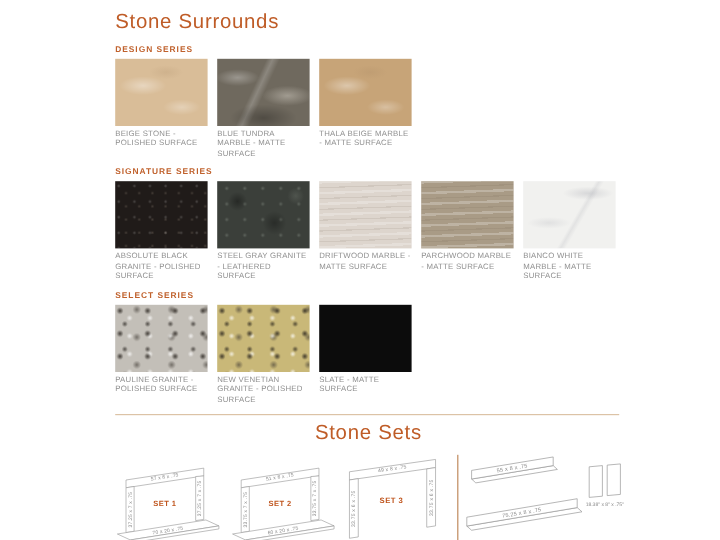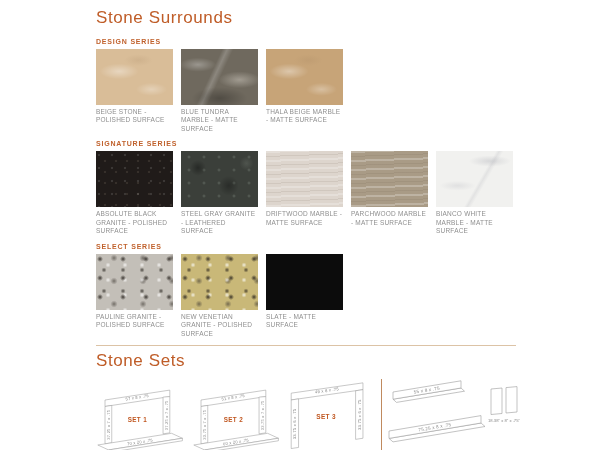--- a/index.html
+++ b/index.html
@@ -56,21 +56,21 @@
   .tex-granite::after{background-image:
     radial-gradient(circle 2.5px at 4px 5px, rgba(38,33,28,.85), transparent 3px),
     radial-gradient(circle 2px at 12px 11px, rgba(255,255,255,.75), transparent 2.6px),
     radial-gradient(circle 3px at 18px 4px, rgba(62,56,50,.60), transparent 3.6px),
     radial-gradient(circle 2px at 8px 16px, rgba(28,24,20,.70), transparent 2.6px),
     radial-gradient(circle 1.5px at 15px 8px, rgba(255,255,255,.55), transparent 2px);
     background-size:23px 19px,17px 15px,29px 23px,19px 21px,13px 11px;}
   .tex-none::after{background:none;}
 
   .hdivider{height:1px;background:#dcc3a6;border:none;margin:6px 0 5px 0;width:420px;}
-  h1.sets-title{margin:0 0 6px 0;font-size:17px;font-weight:400;letter-spacing:.6px;color:#bf5c27;}
+  h1.sets-title{margin:0 0 6px 0;font-size:17px;font-weight:400;letter-spacing:.6px;color:#bf5c27;text-align:center;}
 
   .sets-area{display:flex;align-items:stretch;width:426px;}
   .colA{width:186px;flex:0 0 186px;display:flex;flex-direction:column;}
   .colB{width:96px;flex:0 0 96px;display:flex;flex-direction:column;}
   .colC{flex:1;display:flex;flex-direction:column;}
   .vdivider{width:1px;flex:0 0 1px;background:#c08a5e;margin:2px 5px 0 3px;}
   .setpair{display:flex;gap:6px;}
   .setsvg{display:block;}
   .ln{fill:#ffffff;stroke:#9b9b9b;stroke-width:.6;stroke-linejoin:round;}
   .dim{font-family:"Liberation Sans",sans-serif;font-size:4.6px;fill:#8a8a8a;letter-spacing:.2px;}

